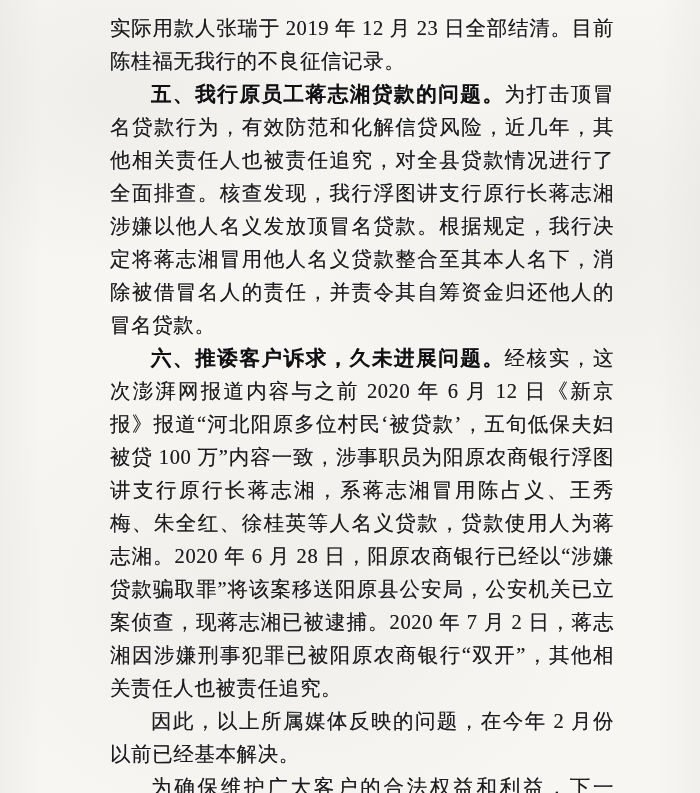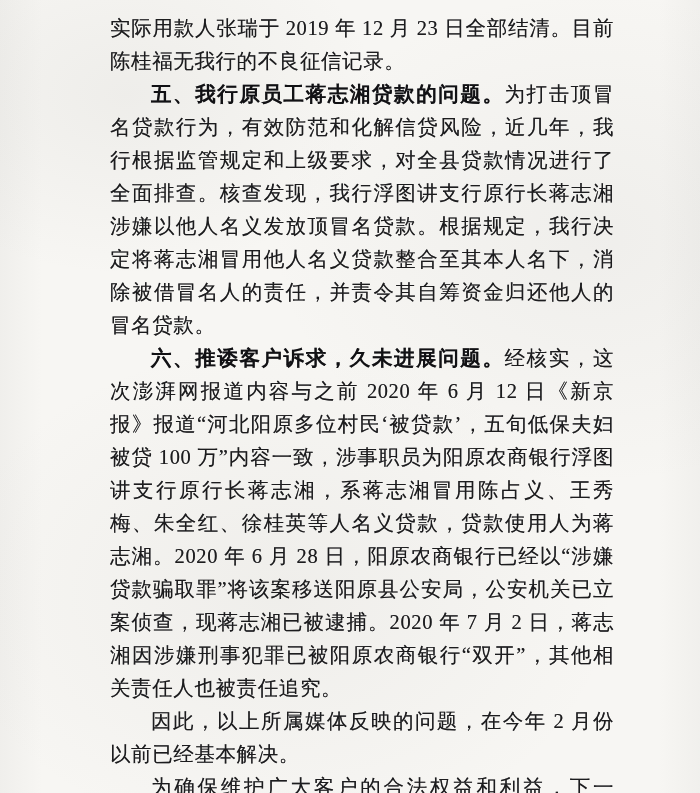--- a/index.html
+++ b/index.html
@@ -45,21 +45,21 @@
   }
 </style>
 </head>
 <body>
 
 <div class="page">
   <div class="content">
 
     <p class="no-indent"><span class="lead"></span><span>实际用款人张瑞于 2019 年 12 月 23 日全部结清。目前陈桂福无我行的不良征信记录。</span></p>
 
-    <p><span class="lead">五、我行原员工蒋志湘贷款的问题。</span><span>为打击顶冒名贷款行为，有效防范和化解信贷风险，近几年，我行根据监管规定和上级要求，对全县贷款情况进行了全面排查。核查发现，我行浮图讲支行原行长蒋志湘涉嫌以他人名义发放顶冒名贷款。根据规定，我行决定将蒋志湘冒用他人名义贷款整合至其本人名下，消除被借冒名人的责任，并责令其自筹资金归还他人的冒名贷款。</span></p>
+    <p><span class="lead">五、我行原员工蒋志湘贷款的问题。</span><span>为打击顶冒名贷款行为，有效防范和化解信贷风险，近几年，其他相关责任人也被责任追究，对全县贷款情况进行了全面排查。核查发现，我行浮图讲支行原行长蒋志湘涉嫌以他人名义发放顶冒名贷款。根据规定，我行决定将蒋志湘冒用他人名义贷款整合至其本人名下，消除被借冒名人的责任，并责令其自筹资金归还他人的冒名贷款。</span></p>
 
     <p><span class="lead">六、推诿客户诉求，久未进展问题。</span><span>经核实，这次澎湃网报道内容与之前 2020 年 6 月 12 日《新京报》报道“河北阳原多位村民‘被贷款’，五旬低保夫妇被贷 100 万”内容一致，涉事职员为阳原农商银行浮图讲支行原行长蒋志湘，系蒋志湘冒用陈占义、王秀梅、朱全红、徐桂英等人名义贷款，贷款使用人为蒋志湘。2020 年 6 月 28 日，阳原农商银行已经以“涉嫌贷款骗取罪”将该案移送阳原县公安局，公安机关已立案侦查，现蒋志湘已被逮捕。2020 年 7 月 2 日，蒋志湘因涉嫌刑事犯罪已被阳原农商银行“双开”，其他相关责任人也被责任追究。</span></p>
 
     <p><span class="lead"></span><span>因此，以上所属媒体反映的问题，在今年 2 月份以前已经基本解决。</span></p>
 
     <p><span class="lead"></span><span>为确保维护广大客户的合法权益和利益，下一步，我行将按照监管规定和上级要求，继续全面开展借冒名贷款排查工作，摸清底数，依据相关法律对涉嫌犯罪的人员移交司法</span></p>
 
   </div>
 </div>
 

